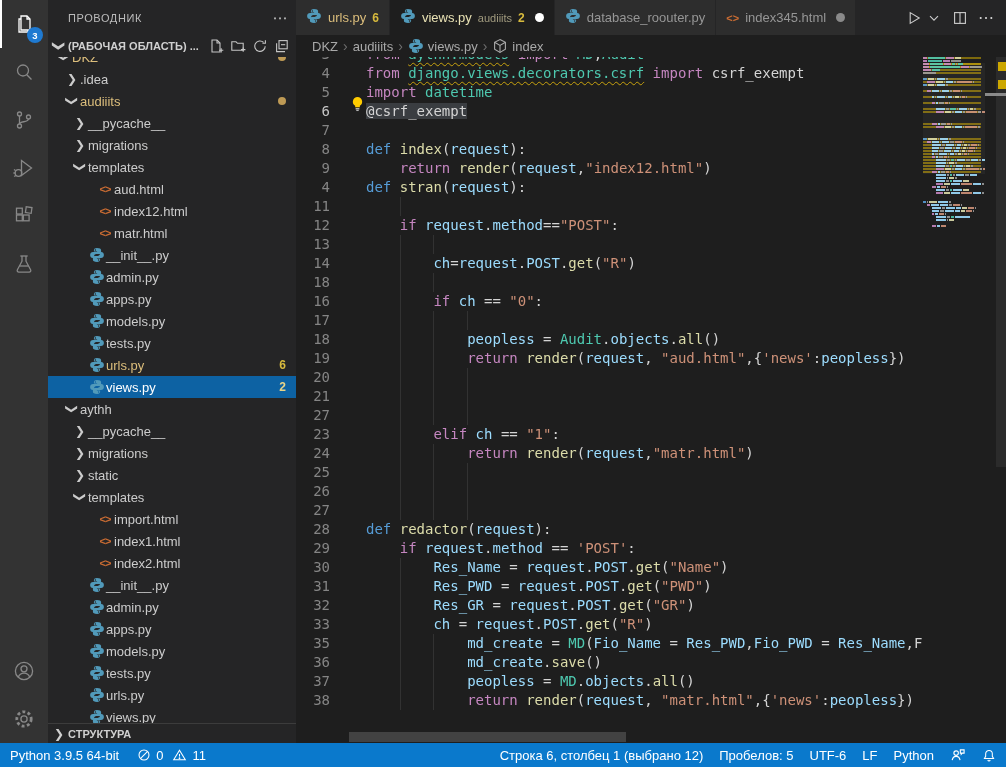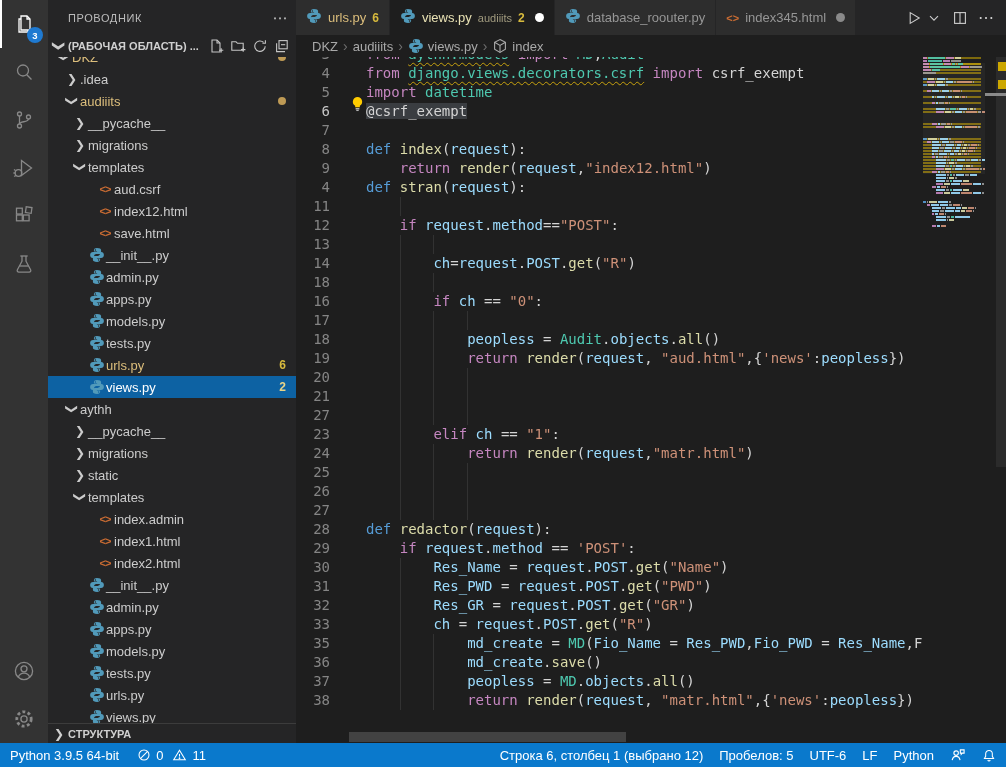--- a/index.html
+++ b/index.html
@@ -232,31 +232,31 @@
             <span class="chev">❯</span>
             <span>migrations</span>
           </div>
           <div class="trow" style="padding-left:24px">
             <span class="chev exp">❯</span>
             <span>templates</span>
           </div>
           <div class="trow" style="padding-left:32px">
             <span class="chev"></span>
             <span class="ficon html-ic">&lt;&gt;</span>
-            <span>aud.csrf</span>
+            <span>aud.html</span>
           </div>
           <div class="trow" style="padding-left:32px">
             <span class="chev"></span>
             <span class="ficon html-ic">&lt;&gt;</span>
             <span>index12.html</span>
           </div>
           <div class="trow" style="padding-left:32px">
             <span class="chev"></span>
             <span class="ficon html-ic">&lt;&gt;</span>
-            <span>save.html</span>
+            <span>matr.html</span>
           </div>
           <div class="trow" style="padding-left:24px">
             <span class="chev"></span>
             <span class="ficon">
               <svg width="16" height="16" viewBox="0 0 16 16" fill="#519ABA">
                 <path d="M7.9 1.1c-1.8 0-3 .8-3 2.1v1.4h3.2v.5H4C2.4 5.1 1.1 6.2 1.1 8.1s1.1 3 2.7 3H5V9.4c0-1.3 1-2.3 2.3-2.3h3.1c1 0 1.7-.8 1.7-1.8V3.2c0-1.3-1.4-2.1-4.2-2.1zM6.4 2.3a.7.7 0 1 1 0 1.4.7.7 0 0 1 0-1.4z"></path>
                 <path d="M8.1 14.9c1.8 0 3-.8 3-2.1v-1.4H7.9v-.5H12c1.6 0 2.9-1.1 2.9-3s-1.1-3-2.7-3H11v1.7c0 1.3-1 2.3-2.3 2.3H5.6c-1 0-1.7.8-1.7 1.8v2.1c0 1.3 1.4 2.1 4.2 2.1zm1.5-1.2a.7.7 0 1 1 0-1.4.7.7 0 0 1 0 1.4z"></path>
               </svg>
             </span>
             <span>__init__.py</span>
@@ -339,21 +339,21 @@
             <span class="chev">❯</span>
             <span>static</span>
           </div>
           <div class="trow" style="padding-left:24px">
             <span class="chev exp">❯</span>
             <span>templates</span>
           </div>
           <div class="trow" style="padding-left:32px">
             <span class="chev"></span>
             <span class="ficon html-ic">&lt;&gt;</span>
-            <span>index.admin</span>
+            <span>import.html</span>
           </div>
           <div class="trow" style="padding-left:32px">
             <span class="chev"></span>
             <span class="ficon html-ic">&lt;&gt;</span>
             <span>index1.html</span>
           </div>
           <div class="trow" style="padding-left:32px">
             <span class="chev"></span>
             <span class="ficon html-ic">&lt;&gt;</span>
             <span>index2.html</span>

